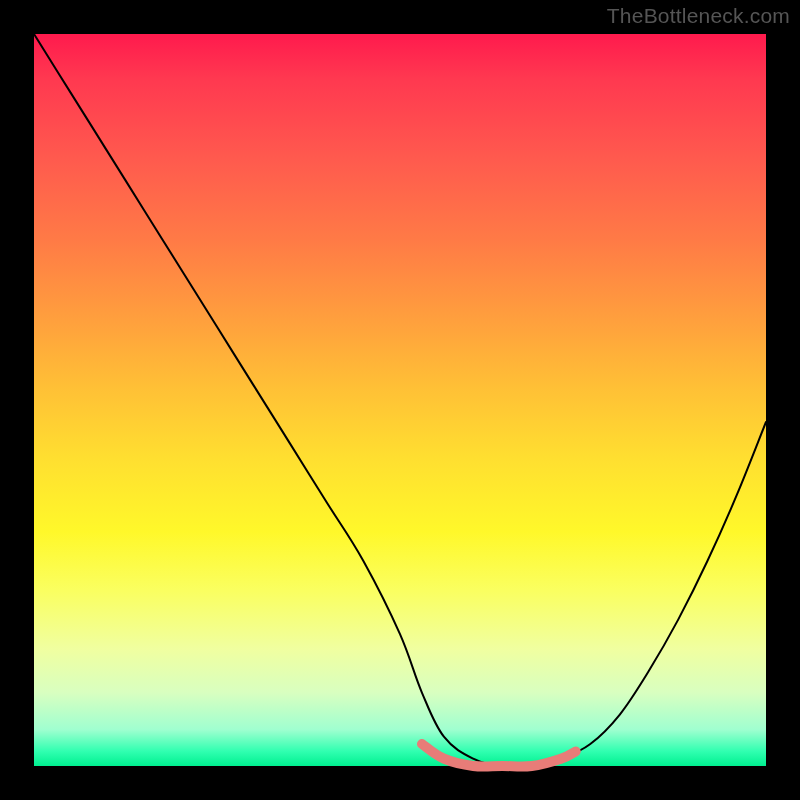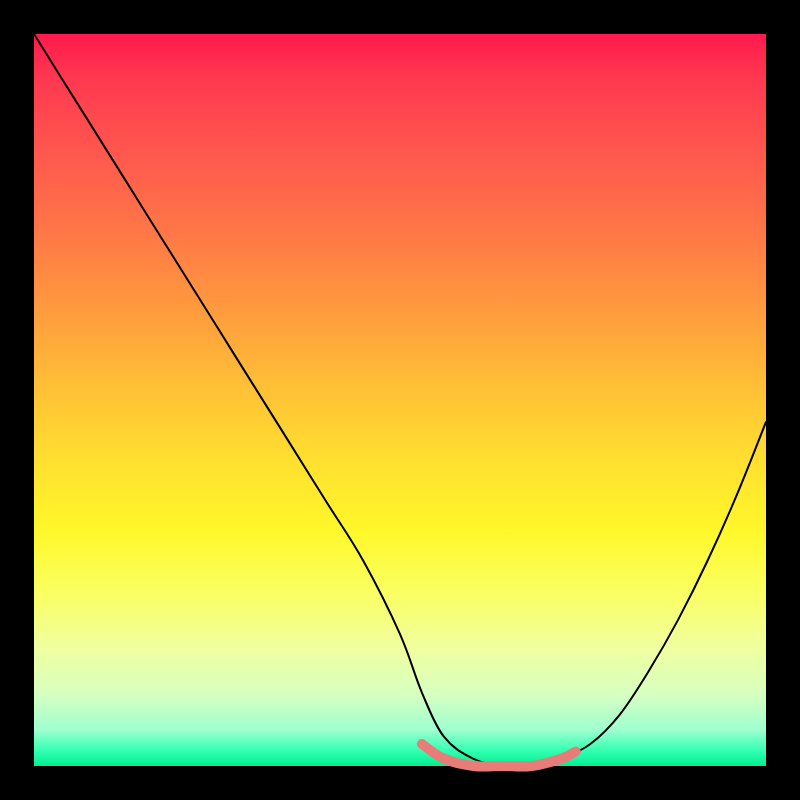--- a/index.html
+++ b/index.html
@@ -56,19 +56,20 @@
     top: 0;
     width: 732px;
     height: 732px;
     overflow: visible;
   }
 </style>
 </head>
 <body>
 
 <div class="outer">
+  <div class="watermark">TheBottleneck.com</div>
   <div class="plot">
     <svg viewBox="0 0 732 732" preserveAspectRatio="none">
       <path id="curve-path" fill="none" stroke="#000" stroke-width="2" stroke-linecap="round" d="M 0.0 0.0 C 6.6 10.5, 23.4 37.5, 36.6 58.6 C 49.8 79.6, 60.0 96.0, 73.2 117.1 C 86.4 138.2, 96.6 154.6, 109.8 175.7 C 123.0 196.8, 133.2 213.2, 146.4 234.2 C 159.6 255.3, 169.8 271.7, 183.0 292.8 C 196.2 313.9, 206.4 330.3, 219.6 351.4 C 232.8 372.4, 243.0 388.8, 256.2 409.9 C 269.4 431.0, 279.6 447.4, 292.8 468.5 C 306.0 489.6, 316.2 503.3, 329.4 527.0 C 342.6 550.8, 355.5 576.5, 366.0 600.2 C 376.5 624.0, 380.1 640.4, 388.0 658.8 C 395.9 677.2, 400.7 690.9, 409.9 702.7 C 419.1 714.6, 428.7 719.4, 439.2 724.7 C 449.7 730.0, 457.9 730.7, 468.5 732.0 C 479.0 733.3, 487.2 733.3, 497.8 732.0 C 508.3 730.7, 516.5 728.6, 527.0 724.7 C 537.6 720.7, 545.8 717.9, 556.3 710.0 C 566.9 702.1, 575.1 693.9, 585.6 680.8 C 596.1 667.6, 604.3 654.0, 614.9 636.8 C 625.4 619.7, 633.6 605.4, 644.2 585.6 C 654.7 565.8, 662.9 549.4, 673.4 527.0 C 684.0 504.6, 692.2 486.2, 702.7 461.2 C 713.3 436.1, 726.7 401.1, 732.0 388.0"></path>
       <path id="highlight-path" fill="none" stroke="#e87c78" stroke-width="10" stroke-linecap="round" d="M 388.0 710.0 C 391.9 712.7, 400.7 720.7, 409.9 724.7 C 419.1 728.6, 428.7 730.7, 439.2 732.0 C 449.7 733.3, 457.9 732.0, 468.5 732.0 C 479.0 732.0, 487.2 733.3, 497.8 732.0 C 508.3 730.7, 519.1 727.3, 527.0 724.7 C 534.9 722.0, 539.0 718.7, 541.7 717.4"></path>
     </svg>
   </div>
 </div>
 
 </body></html>

